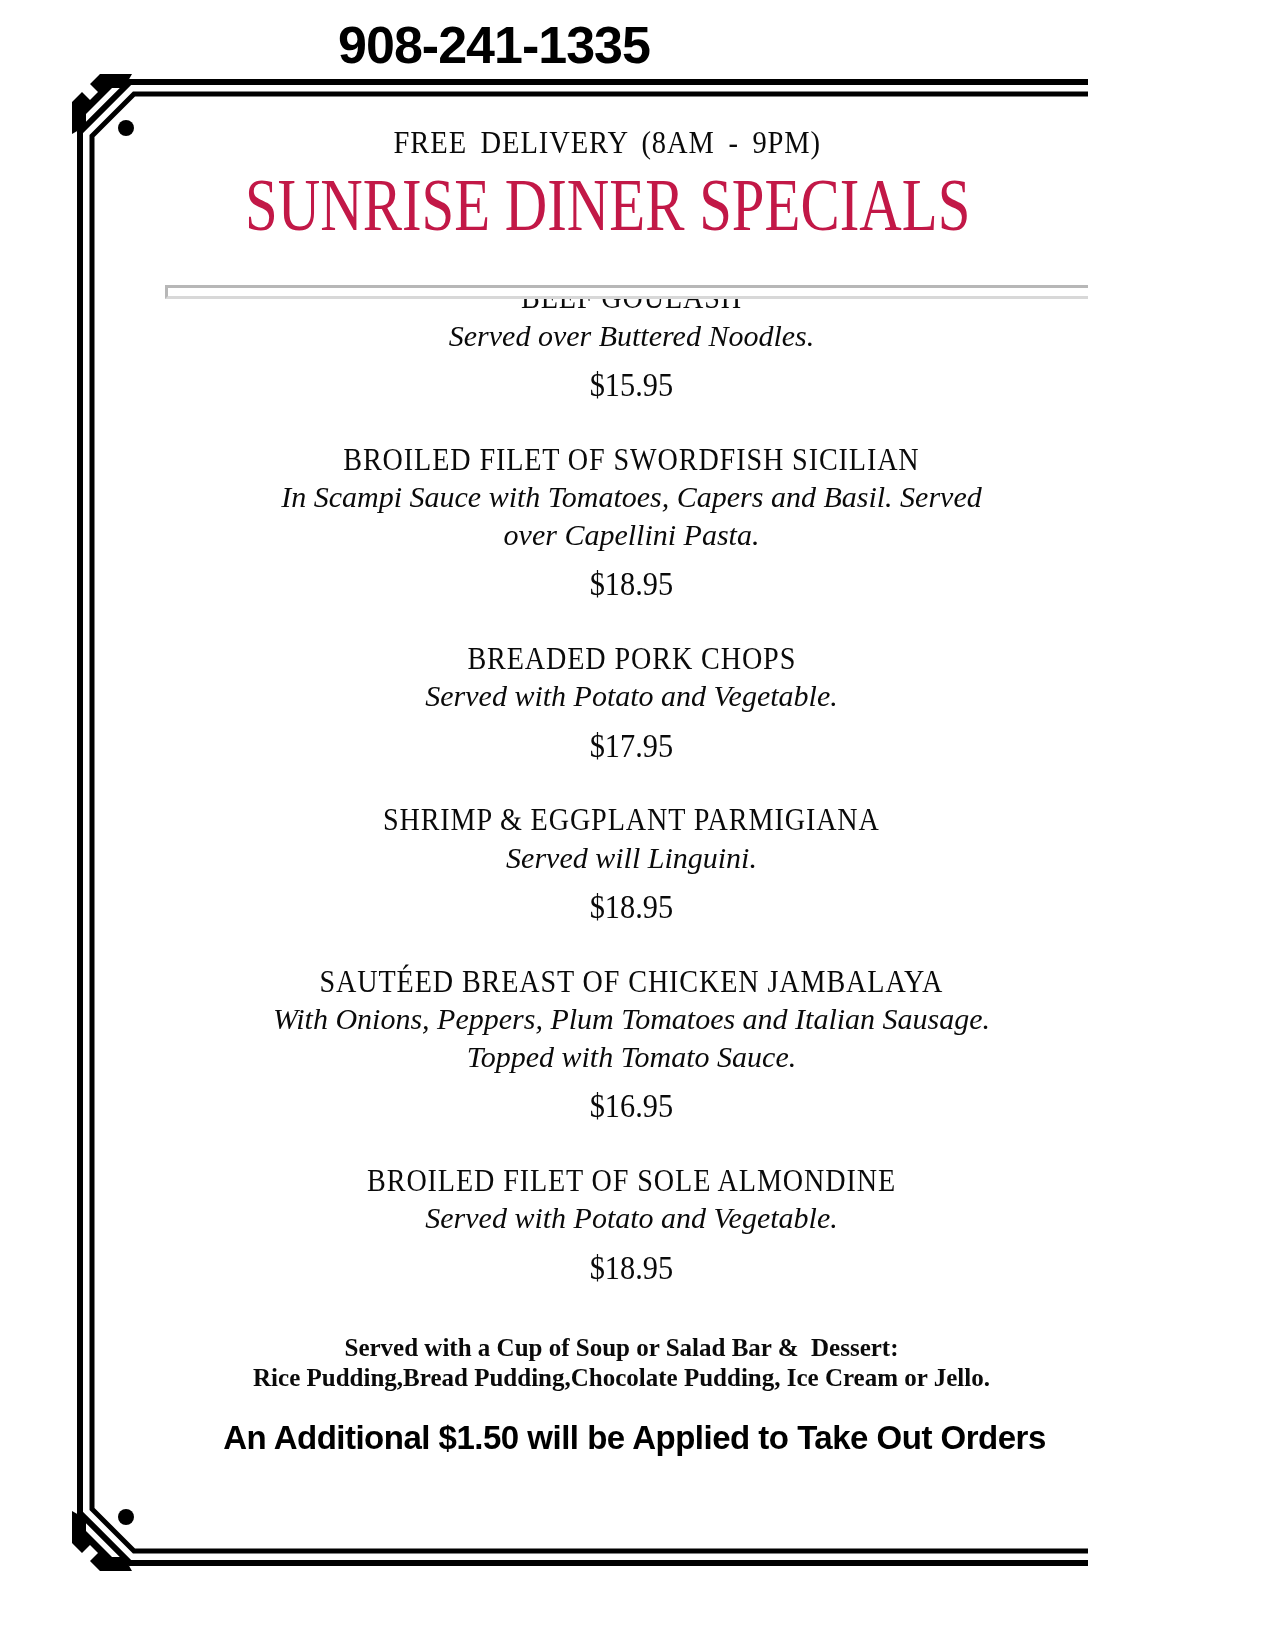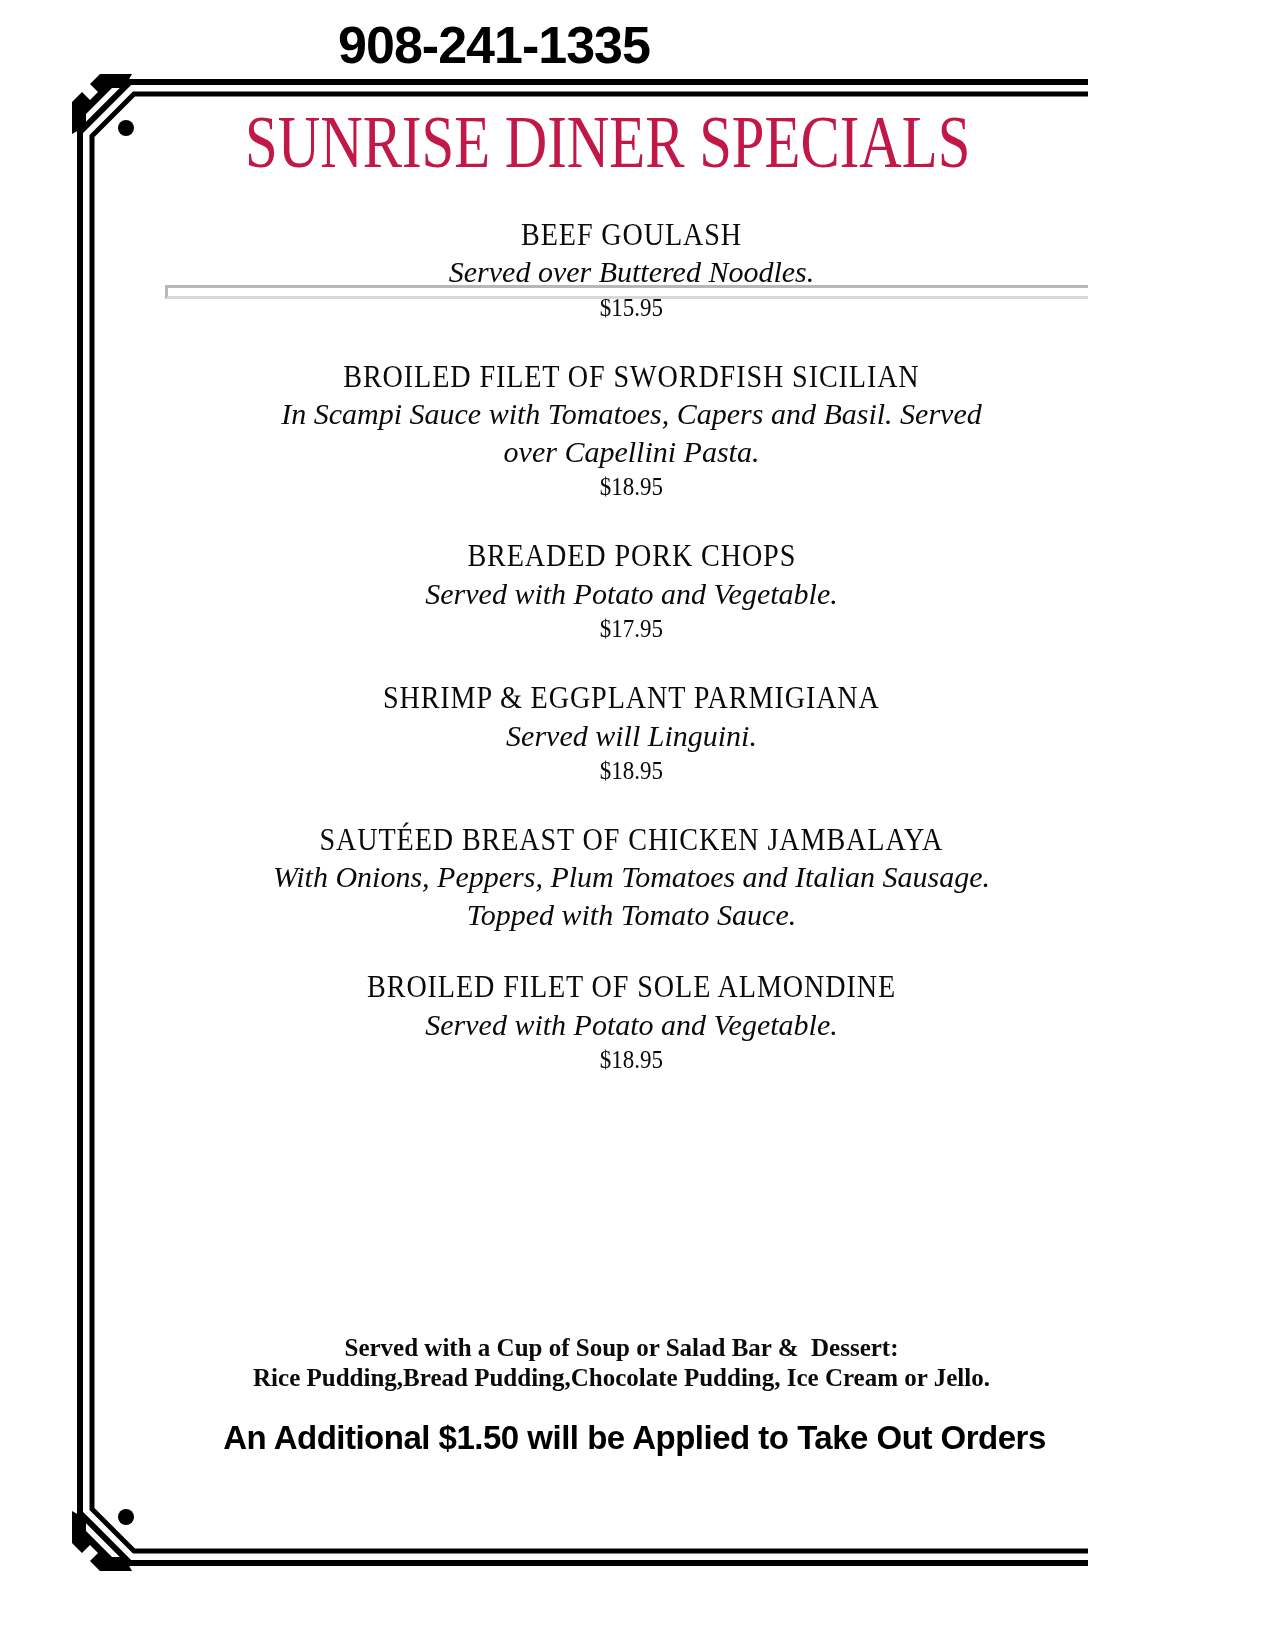--- a/index.html
+++ b/index.html
@@ -81,21 +81,21 @@
     line-height: 1.2;
     letter-spacing: 1px;
   }
   .item-name > span { display: inline-block; transform: scaleX(0.88); white-space: nowrap; }
   .item-desc {
     font-style: italic;
     font-size: 30px;
     line-height: 1.25;
     white-space: pre-line;
   }
-  .item-price { font-size: 25px; line-height: 1.2; margin-top: 2px; }
+  .item-price { font-size: 33px; line-height: 1.2; margin-top: 12px; }
   .item-price > span { display: inline-block; transform: scaleX(0.92); }
 
   
   .footer {
     position: absolute;
     left: 95px;
     top: 1333px;
     width: 1081px;
     padding-right: 28px;
     box-sizing: border-box;
@@ -134,20 +134,23 @@
     </defs>
     <path d="M 60 10 H 1071 L 1121 60 V 1441 L 1071 1491 H 60 L 10 1441 V 60 Z" fill="none" stroke="#000" stroke-width="6"></path>
     <path d="M 64 22 H 1067 L 1109 64 V 1437 L 1067 1479 H 64 L 22 1437 V 64 Z" fill="none" stroke="#000" stroke-width="5"></path>
     <use href="#corner"></use>
     <use href="#corner" transform="translate(1131,0) scale(-1,1)"></use>
     <use href="#corner" transform="translate(0,1501) scale(1,-1)"></use>
     <use href="#corner" transform="translate(1131,1501) scale(-1,-1)"></use>
   </svg>
 
   <div class="content">
+    <div class="free-delivery">
+      <span>FREE DELIVERY (8AM - 9PM)</span>
+    </div>
     <h1 class="title">
       <span>SUNRISE DINER SPECIALS</span>
     </h1>
 
     <div class="menu" id="menu-list">
   <div class="item">
     <div class="item-name">
       <span>BEEF GOULASH</span>
     </div>
     <div class="item-desc">Served over Buttered Noodles.</div>
@@ -186,20 +189,23 @@
       <span>$18.95</span>
     </div>
   </div>
 
   <div class="item">
     <div class="item-name">
       <span>SAUTÉED BREAST OF CHICKEN JAMBALAYA</span>
     </div>
     <div class="item-desc">With Onions, Peppers, Plum Tomatoes and Italian Sausage.
 Topped with Tomato Sauce.</div>
+    <div class="item-price">
+      <span>$16.95</span>
+    </div>
   </div>
 
   <div class="item">
     <div class="item-name">
       <span>BROILED FILET OF SOLE ALMONDINE</span>
     </div>
     <div class="item-desc">Served with Potato and Vegetable.</div>
     <div class="item-price">
       <span>$18.95</span>
     </div>

